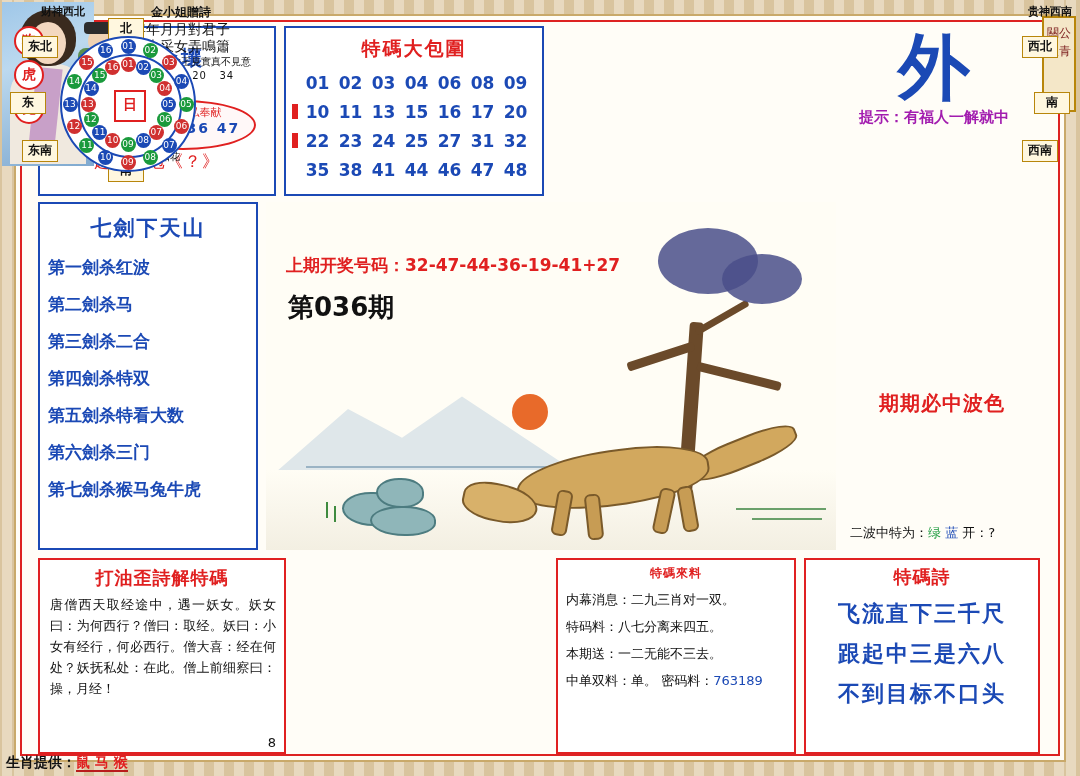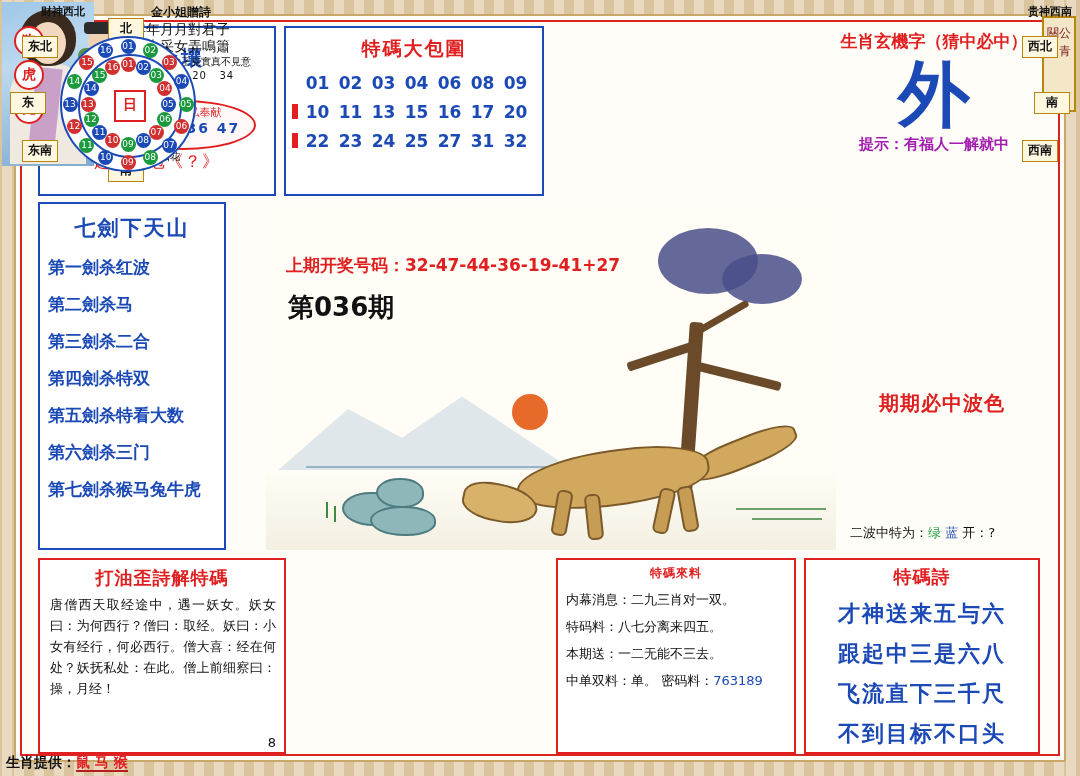--- a/index.html
+++ b/index.html
@@ -68,21 +68,21 @@
   #p-girl .seal .s2{font-size:14px;color:#1b49b5;text-align:center;font-weight:bold;letter-spacing:2px;}
   #p-girl .tail{position:absolute;left:120px;top:150px;font-size:10px;color:#111;}
 
   
   #p-xuanji{left:828px;top:26px;width:212px;height:170px;border:none;background:transparent;}
   #p-xuanji .t{font-size:17px;font-weight:bold;color:#e02020;text-align:center;margin-top:4px;}
   #p-xuanji .big{font-size:72px;font-weight:bold;color:#1b49b5;text-align:center;line-height:82px;}
   #p-xuanji .hint{font-size:15px;font-weight:bold;color:#a21caf;text-align:center;}
 
   
-  #p-qijian{left:38px;top:202px;width:188px;height:348px;}
+  #p-qijian{left:38px;top:202px;width:220px;height:348px;}
   #p-qijian .title{font-size:21px;font-weight:bold;color:#1b49b5;text-align:center;margin-top:10px;letter-spacing:2px;}
   #p-qijian .line{font-size:17px;font-weight:bold;color:#1b49b5;margin:14px 0 0 8px;}
 
   
   #p-pic{left:266px;top:202px;width:570px;height:348px;border:none;background:#fffdf5;}
   #p-pic .lastnum{position:absolute;left:20px;top:52px;font-size:17px;font-weight:bold;color:#e02020;}
   #p-pic .issue{position:absolute;left:22px;top:88px;font-size:26px;font-weight:bold;color:#111;}
   .scene{position:absolute;left:0;top:0;width:570px;height:348px;}
   .mountain{position:absolute;left:10px;top:180px;width:300px;height:90px;background:#dfe7ea;
      clip-path:polygon(0% 100%,24% 30%,42% 62%,62% 16%,100% 100%);}
@@ -185,20 +185,30 @@
       <div class="row">
         <div class="tick"></div>
         <div class="num">22</div>
         <div class="num">23</div>
         <div class="num">24</div>
         <div class="num">25</div>
         <div class="num">27</div>
         <div class="num">31</div>
         <div class="num">32</div>
       </div>
+      <div class="row">
+        <div class="tick hidden"></div>
+        <div class="num">35</div>
+        <div class="num">38</div>
+        <div class="num">41</div>
+        <div class="num">44</div>
+        <div class="num">46</div>
+        <div class="num">47</div>
+        <div class="num">48</div>
+      </div>
     </div>
 </div>
 
 <div id="p-girl">
   <div class="photo">
     <div class="body"></div>
       <div class="scarf"></div>
     <div class="hair"></div>
       <div class="face"></div>
   </div>
@@ -217,21 +227,20 @@
     </div>
   </div>
   <div class="seal">
     <div class="s1">金小姐無私奉献</div>
     <div class="s2">18 25 36 47</div>
   </div>
   <div class="tail">附：昔雪如花</div>
 </div>
 
 <div class="panel" id="p-xuanji">
-  <div class="t">生肖玄機字（猜中必中）</div>
   <div class="big">外</div>
   <div class="hint">提示：有福人一解就中</div>
 </div>
 
 <div class="panel b-blue" id="p-qijian">
   <div class="title">七劍下天山</div>
   <div class="line">第一劍杀红波</div>
   <div class="line">第二劍杀马</div>
   <div class="line">第三劍杀二合</div>
   <div class="line">第四劍杀特双</div>
@@ -366,17 +375,16 @@
     <span>本期送：</span><span class="v">一二无能不三去。</span>
   </div>
   <div class="row">
     <span>中单双料：</span><span class="v">单。</span>
     <span>密码料：</span><span class="code">763189</span>
   </div>
 </div>
 
 <div class="panel b-red" id="p-shi">
   <div class="title">特碼詩</div>
-  <div class="l">才神送来五与六</div>
+  <div class="l">飞流直下三千尺</div>
   <div class="l">跟起中三是六八</div>
-  <div class="l">飞流直下三千尺</div>
   <div class="l">不到目标不口头</div>
 </div>
 
 </body></html>

